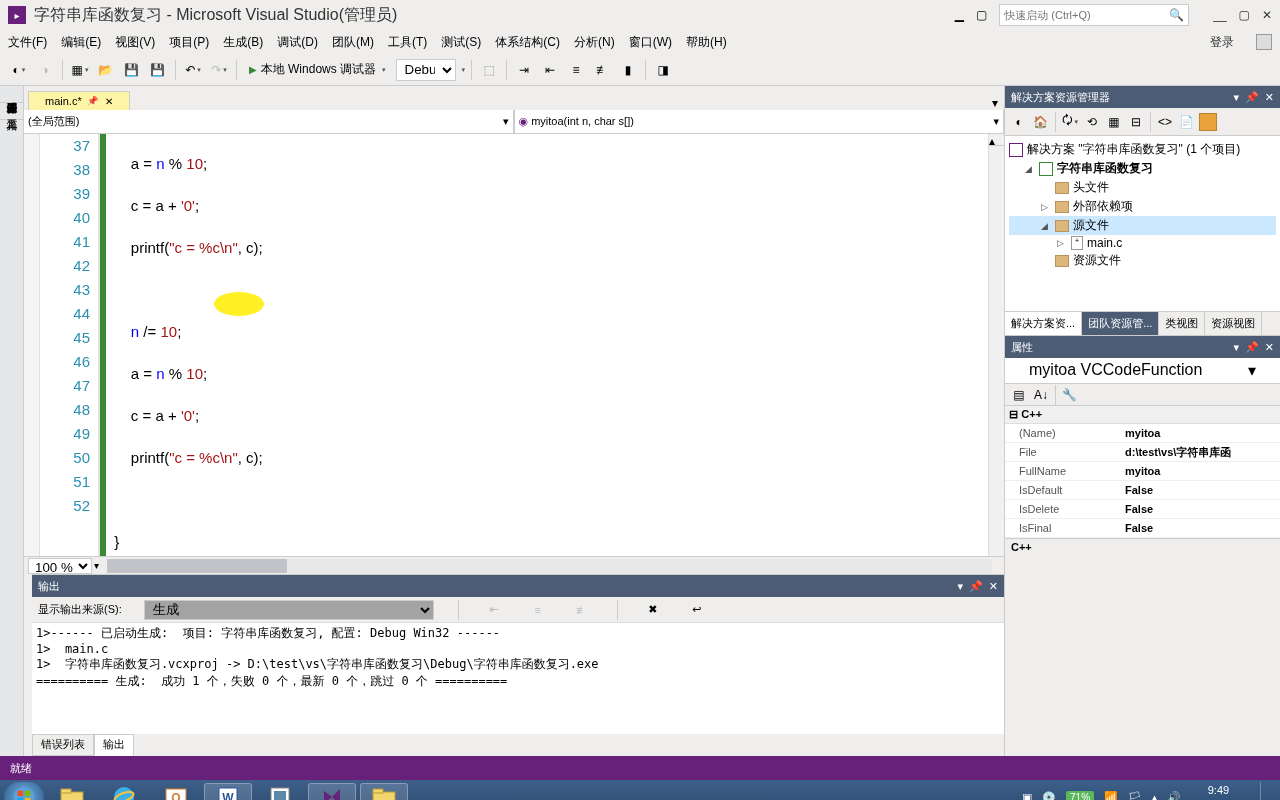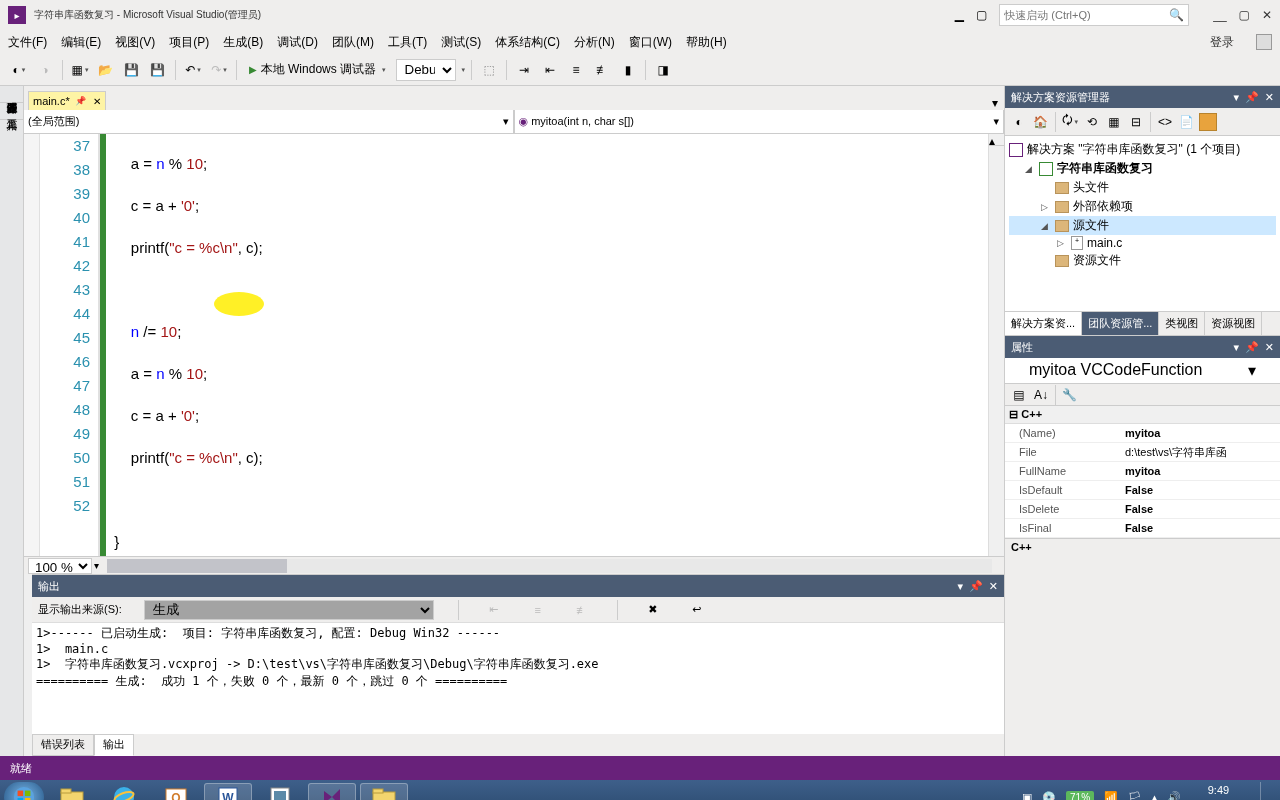--- a/index.html
+++ b/index.html
@@ -1,20 +1,20 @@
 <!DOCTYPE html>
 <html><head>
 <meta charset="utf-8">
 <style>
 * { margin: 0; padding: 0; box-sizing: border-box; font-family: "Microsoft YaHei", "Segoe UI", sans-serif; }
 body { background: #efefef; font-size: 12px; overflow: hidden; width: 1280px; height: 800px; }
 
 .title-bar { height: 30px; background: #efeeed; display: flex; align-items: center; padding: 0 8px; }
 .vs-logo { width: 18px; height: 18px; background: #68217a; margin-right: 8px; display: flex; align-items: center; justify-content: center; color: white; font-size: 10px; }
-.title-text { flex: 1; font-size: 10px; color: #333; }
+.title-text { flex: 1; font-size: 16px; color: #333; }
 .quick-launch { width: 190px; height: 22px; border: 1px solid #ccc; background: white; display: flex; align-items: center; padding: 0 4px; margin-right: 24px; }
 .quick-launch input { border: none; outline: none; flex: 1; font-size: 11px; }
 .win-controls { display: flex; gap: 12px; color: #333; }
 .win-controls span { cursor: pointer; font-size: 12px; }
 
 .menu-bar { height: 24px; background: #efeeed; display: flex; align-items: center; padding: 0 8px; gap: 14px; font-size: 12px; }
 .menu-bar span { cursor: pointer; }
 .login-link { margin-left: auto; color: #333; margin-right: 8px; }
 .avatar-icon { width: 16px; height: 16px; background: #ddd; border: 1px solid #999; }
 
@@ -26,21 +26,21 @@
 .play-icon { color: #388a34; font-size: 10px; }
 .config-select { height: 22px; border: 1px solid #ccc; background: white; padding: 0 4px; width: 60px; }
 
 .main-area { display: flex; height: 488px; }
 
 .left-sidebar { width: 24px; background: #e6e7e8; border-right: 1px solid #ccc; display: flex; flex-direction: column; }
 .sidebar-tab { writing-mode: vertical-rl; padding: 8px 4px; font-size: 11px; cursor: pointer; border-bottom: 1px solid #ccc; }
 
 .editor-area { flex: 1; display: flex; flex-direction: column; background: white; }
 .tab-row { height: 24px; background: #efeeed; display: flex; align-items: flex-end; padding-left: 4px; }
-.file-tab { background: #fef4a5; border: 1px solid #ccc; border-bottom: none; padding: 3px 4px; font-size: 11px; display: flex; align-items: center; gap: 6px; cursor: pointer; }
+.file-tab { background: #fef4a5; border: 1px solid #ccc; border-bottom: none; padding: 3px 16px; font-size: 11px; display: flex; align-items: center; gap: 6px; cursor: pointer; }
 .file-tab .close-x { font-size: 10px; cursor: pointer; }
 .pin-icon { font-size: 9px; }
 .tab-dropdown { margin-left: auto; padding: 0 6px; cursor: pointer; }
 
 .nav-bar { height: 24px; display: flex; border-bottom: 1px solid #ccc; }
 .nav-select { flex: 1; border: 1px solid #ccc; border-top: none; border-bottom: none; padding: 0 4px; display: flex; align-items: center; justify-content: space-between; font-size: 11px; cursor: pointer; }
 .nav-select:first-child { border-left: none; }
 
 .code-area { flex: 1; display: flex; position: relative; overflow: hidden; }
 .outline-bar { width: 16px; background: #f5f5f5; border-right: 1px solid #e0e0e0; }
@@ -354,21 +354,21 @@
         <div class="tb-btn" style="color:#ccc">🔧</div>
       </div>
       <div class="props-body">
         <div class="prop-cat">⊟ <span>C++</span></div>
         <div class="prop-row">
             <div class="prop-name">(Name)</div>
             <div class="prop-val">myitoa</div>
           </div>
         <div class="prop-row">
             <div class="prop-name">File</div>
-            <div class="prop-val" style="font-weight:normal">d:\test\vs\字符串库函</div>
+            <div class="prop-val" style="font-weight:bold">d:\test\vs\字符串库函</div>
           </div>
         <div class="prop-row">
             <div class="prop-name">FullName</div>
             <div class="prop-val">myitoa</div>
           </div>
         <div class="prop-row">
             <div class="prop-name">IsDefault</div>
             <div class="prop-val">False</div>
           </div>
         <div class="prop-row">

